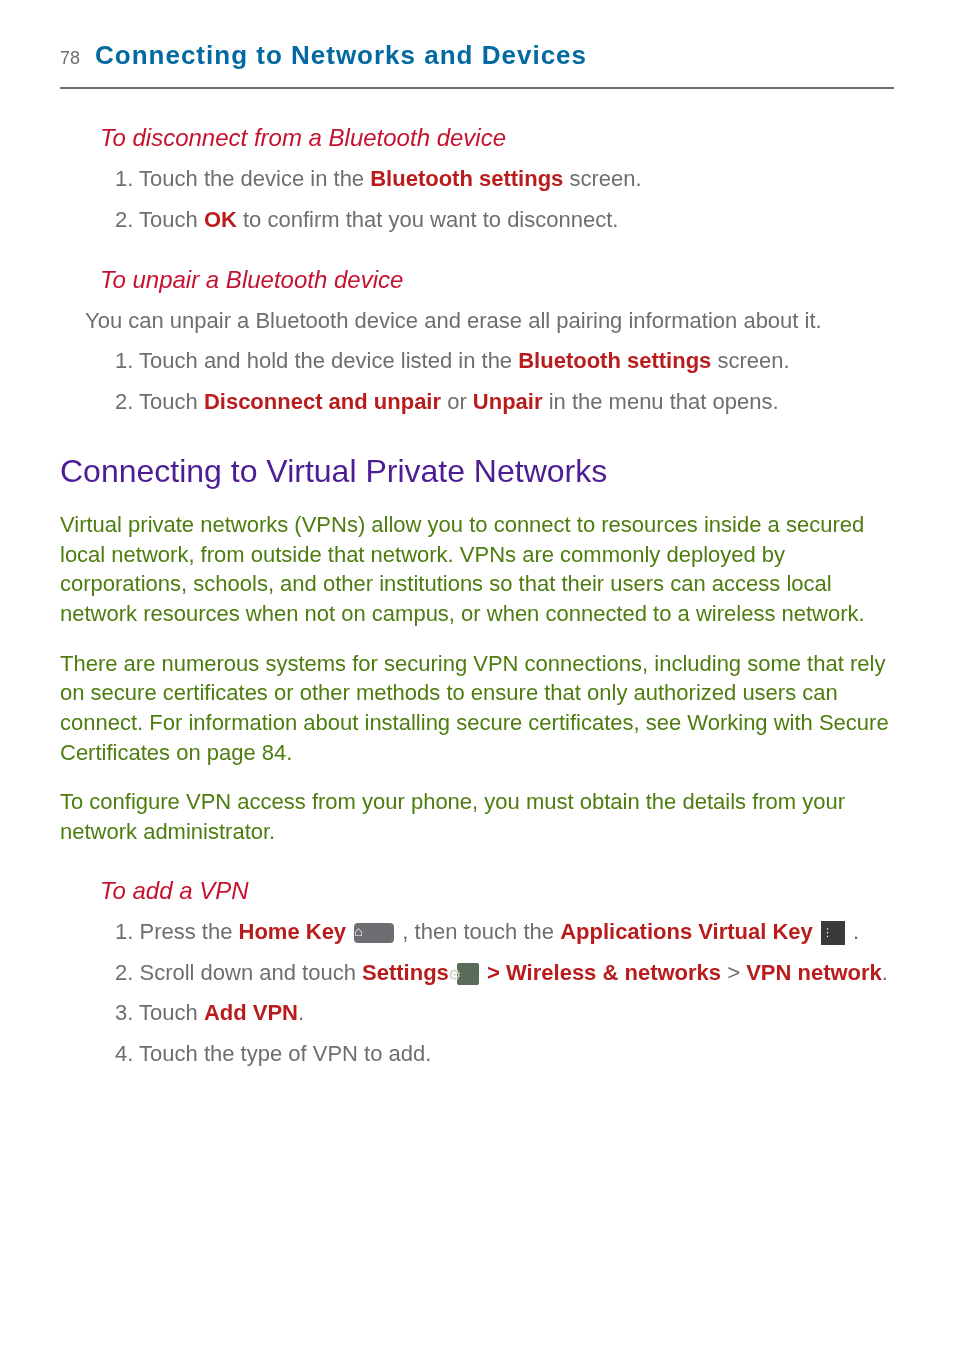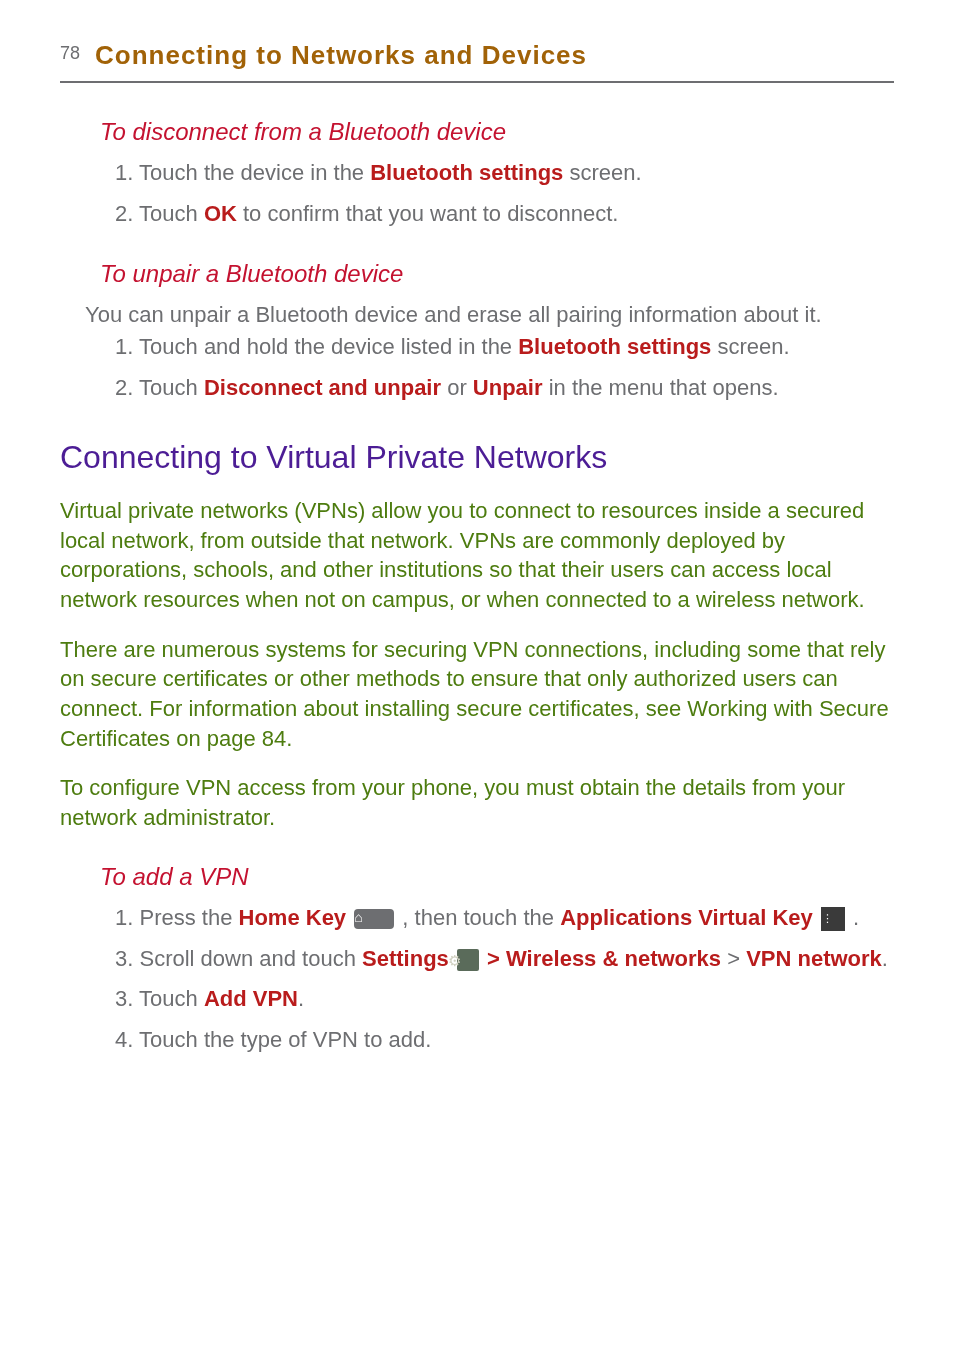--- a/index.html
+++ b/index.html
@@ -7,53 +7,53 @@
       width: 954px;
       height: 1372px;
       background: #ffffff;
       font-family: Arial, Helvetica, sans-serif;
       color: #6d6e71;
       padding: 40px 60px 40px 60px;
       position: relative;
     }
     .header {
       display: flex;
-      align-items: flex-start;
+      align-items: center;
       border-bottom: 2px solid #6d6e71;
-      padding-bottom: 10px;
+      padding-bottom: 16px;
       margin-bottom: 35px;
     }
     .page-number {
       font-size: 18px;
       color: #6d6e71;
       margin-right: 15px;
       position: relative;
       top: 3px;
     }
     .header-title {
       font-size: 26px;
       font-weight: bold;
-      color: #a16207;
+      color: #0369a1;
       letter-spacing: 1px;
     }
     .subheading {
       color: #c41230;
       font-size: 24px;
       font-weight: normal;
       margin-top: 30px;
       margin-bottom: 12px;
       margin-left: 40px;
       font-style: italic;
     }
     .body-text {
       font-size: 22px;
       line-height: 1.4;
       color: #6d6e71;
       margin-left: 25px;
-      margin-bottom: 2px;
+      margin-bottom: 10px;
     }
     .numbered-item {
       font-size: 22px;
       line-height: 1.4;
       color: #6d6e71;
       margin-left: 55px;
       margin-bottom: 10px;
       text-indent: -20px;
       padding-left: 20px;
     }
@@ -160,19 +160,19 @@
 <div class="main-body">There are numerous systems for securing VPN connections, including some that rely on secure certificates or other methods to ensure that only authorized users can connect. For information about installing secure certificates, see Working with Secure Certificates on page 84.</div>
 <div class="main-body">To configure VPN access from your phone, you must obtain the details from your network administrator.</div>
 
 <div class="subheading">To add a VPN</div>
 <div class="numbered-item">
   <span>1. Press the </span><span class="bold-inline">Home Key</span>
   <span class="icon-home"></span><span> , then touch the </span><span class="bold-inline">Applications Virtual Key</span>
   <span class="icon-launcher"></span><span> .</span>
 </div>
 <div class="numbered-item">
-  <span>3. Scroll down and touch </span><span class="bold-inline">Settings</span>
+  <span>2. Scroll down and touch </span><span class="bold-inline">Settings</span>
   <span class="icon-settings"></span><span class="bold-inline"> &gt; </span><span class="bold-inline">Wireless &amp; networks</span><span> &gt; </span><span class="bold-inline">VPN network</span><span>.</span>
 </div>
 <div class="numbered-item">
   <span>3. Touch </span><span class="bold-inline">Add VPN</span><span>.</span>
 </div>
 <div class="numbered-item">4. Touch the type of VPN to add.</div>
 
 </body></html>

